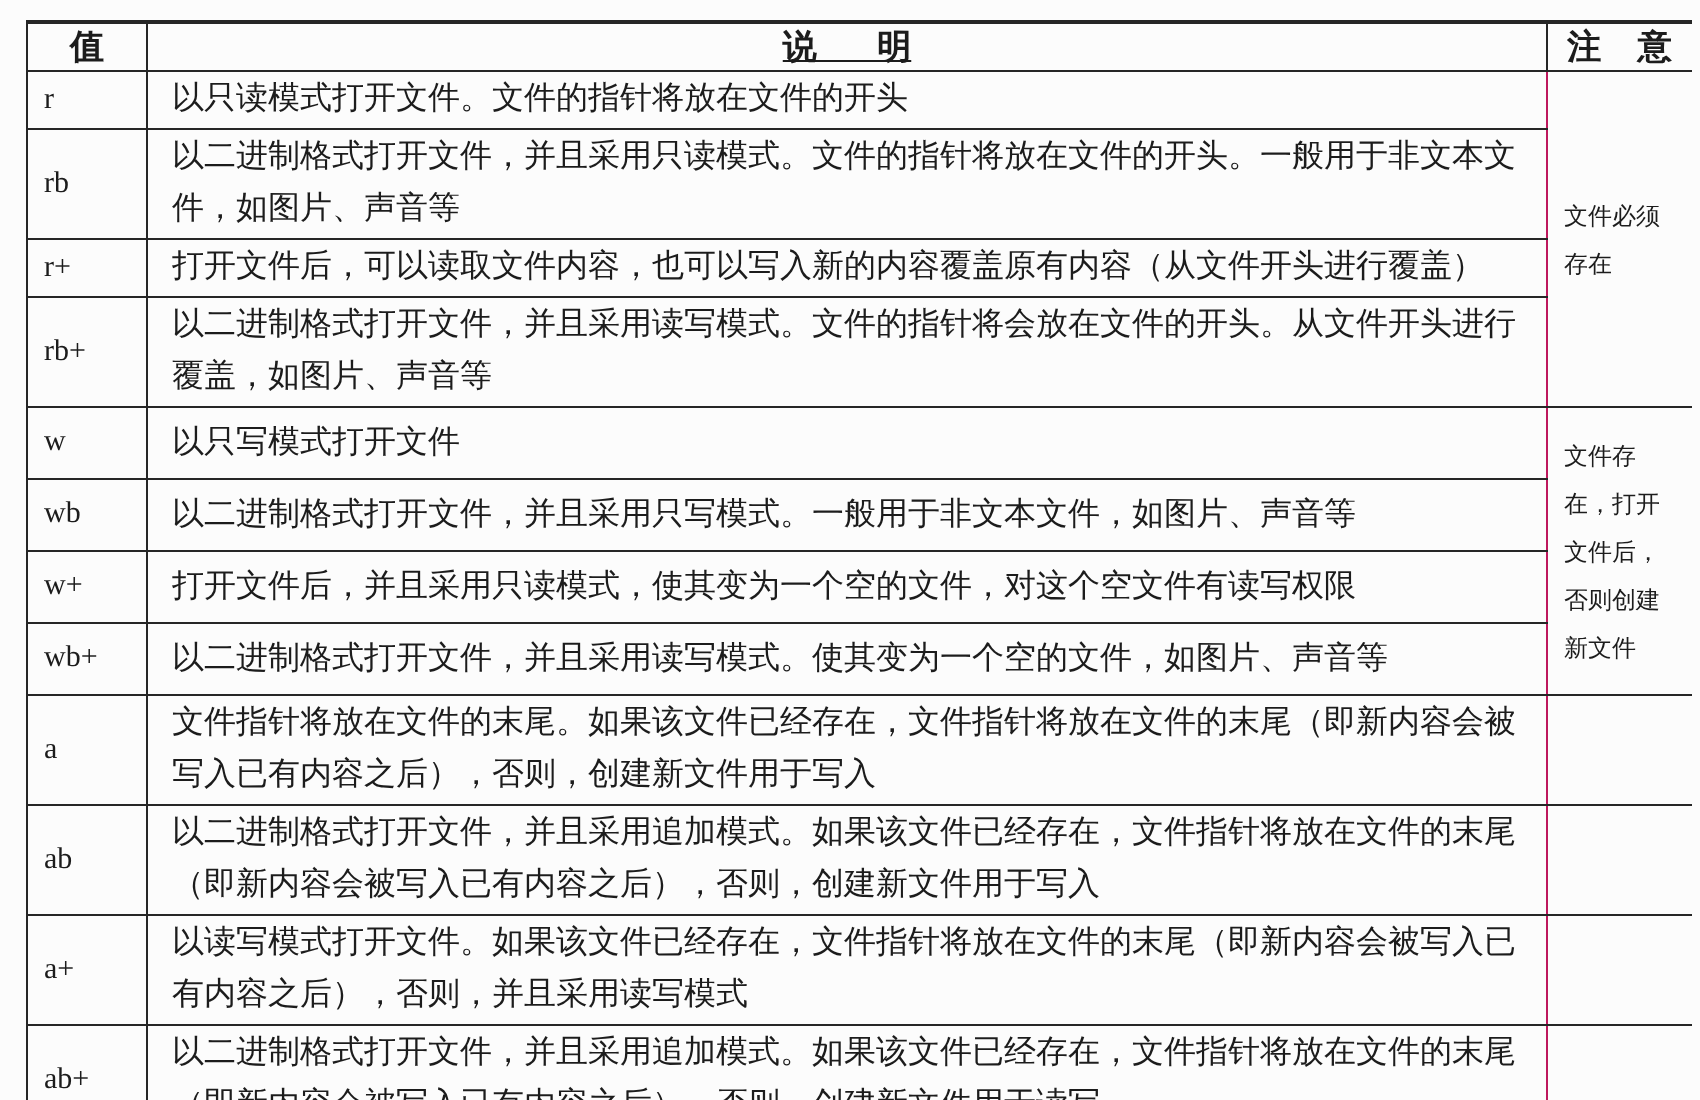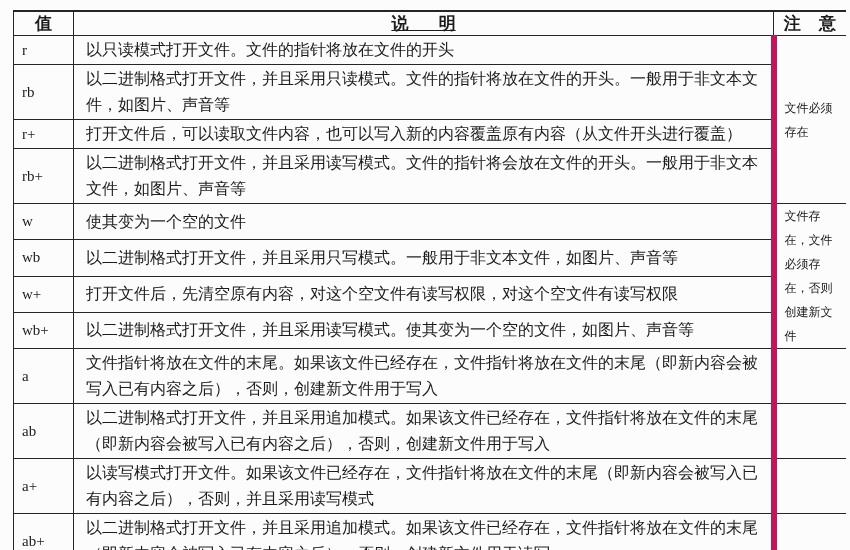--- a/index.html
+++ b/index.html
@@ -47,21 +47,21 @@
     text-align: left;
     padding: 0 0 0 8px;
     border-right: 1px solid #262626;
     border-bottom: 1px solid #262626;
   }
   td.cd {
     font-size: 16px;
     line-height: 26px;
     text-align: left;
     padding: 1px 4px 1px 12px;
-    border-right: 6px solid #be185d;
+    border-right: 1px solid #be185d;
     border-bottom: 1px solid #262626;
     overflow: hidden;
   }
   td.cn {
     font-size: 12px;
     line-height: 24px;
     text-align: left;
     padding: 0 6px 0 8px;
     border-bottom: 1px solid #262626;
     overflow: hidden;
@@ -97,34 +97,34 @@
       <tr class="h54">
         <td class="cv">rb</td>
         <td class="cd">以二进制格式打开文件，并且采用只读模式。文件的指针将放在文件的开头。一般用于非文本文件，如图片、声音等</td>
       </tr>
       <tr class="h28">
         <td class="cv">r+</td>
         <td class="cd">打开文件后，可以读取文件内容，也可以写入新的内容覆盖原有内容（从文件开头进行覆盖）</td>
       </tr>
       <tr class="h54">
         <td class="cv">rb+</td>
-        <td class="cd">以二进制格式打开文件，并且采用读写模式。文件的指针将会放在文件的开头。一般用于非文本文件，如图片、声音等</td>
+        <td class="cd">以二进制格式打开文件，并且采用读写模式。文件的指针将会放在文件的开头。从文件开头进行覆盖，如图片、声音等</td>
       </tr>
       <tr class="h36">
         <td class="cv">w</td>
-        <td class="cd">使其变为一个空的文件</td>
-        <td class="cn" rowspan="4">文件存在，文件必须存在，否则创建新文件</td>
+        <td class="cd">以只写模式打开文件</td>
+        <td class="cn" rowspan="4">文件存在，打开文件后，否则创建新文件</td>
       </tr>
       <tr class="h36">
         <td class="cv">wb</td>
         <td class="cd">以二进制格式打开文件，并且采用只写模式。一般用于非文本文件，如图片、声音等</td>
       </tr>
       <tr class="h36">
         <td class="cv">w+</td>
-        <td class="cd">打开文件后，先清空原有内容，对这个空文件有读写权限，对这个空文件有读写权限</td>
+        <td class="cd">打开文件后，并且采用只读模式，使其变为一个空的文件，对这个空文件有读写权限</td>
       </tr>
       <tr class="h36">
         <td class="cv">wb+</td>
         <td class="cd">以二进制格式打开文件，并且采用读写模式。使其变为一个空的文件，如图片、声音等</td>
       </tr>
       <tr class="h51">
         <td class="cv">a</td>
         <td class="cd">文件指针将放在文件的末尾。如果该文件已经存在，文件指针将放在文件的末尾（即新内容会被写入已有内容之后），否则，创建新文件用于写入</td>
         <td class="cn"></td>
       </tr>

